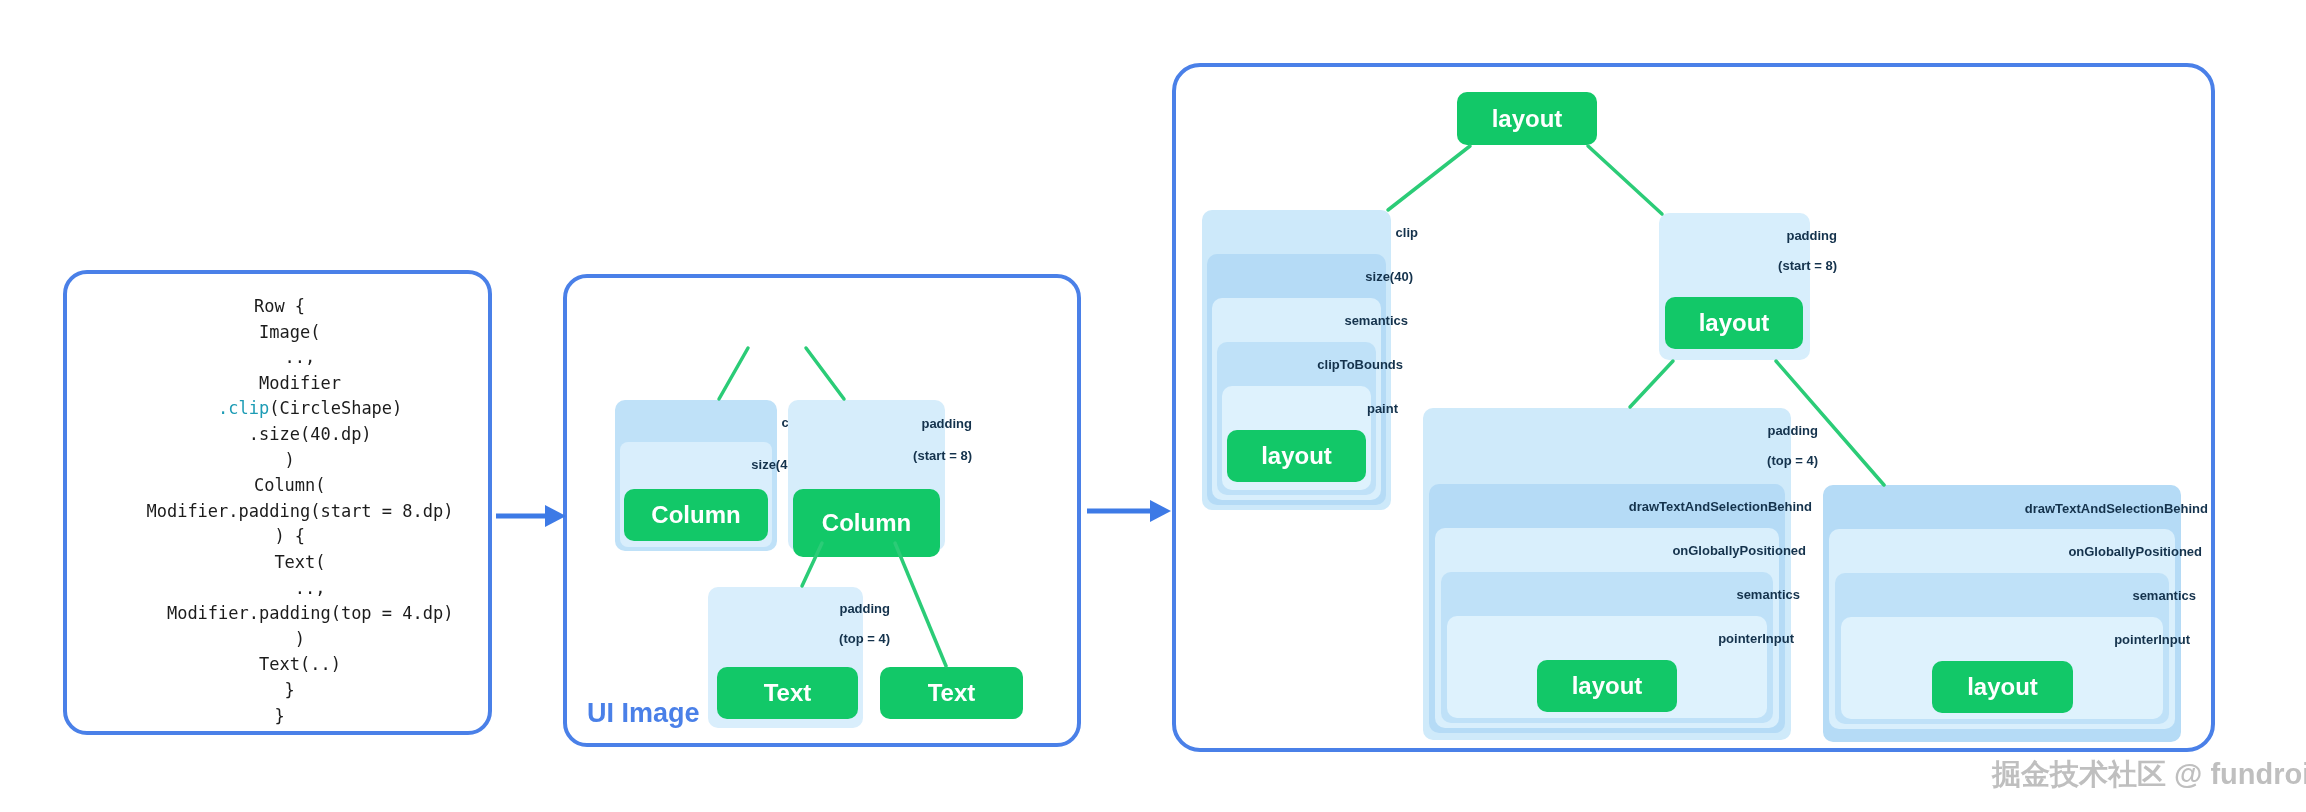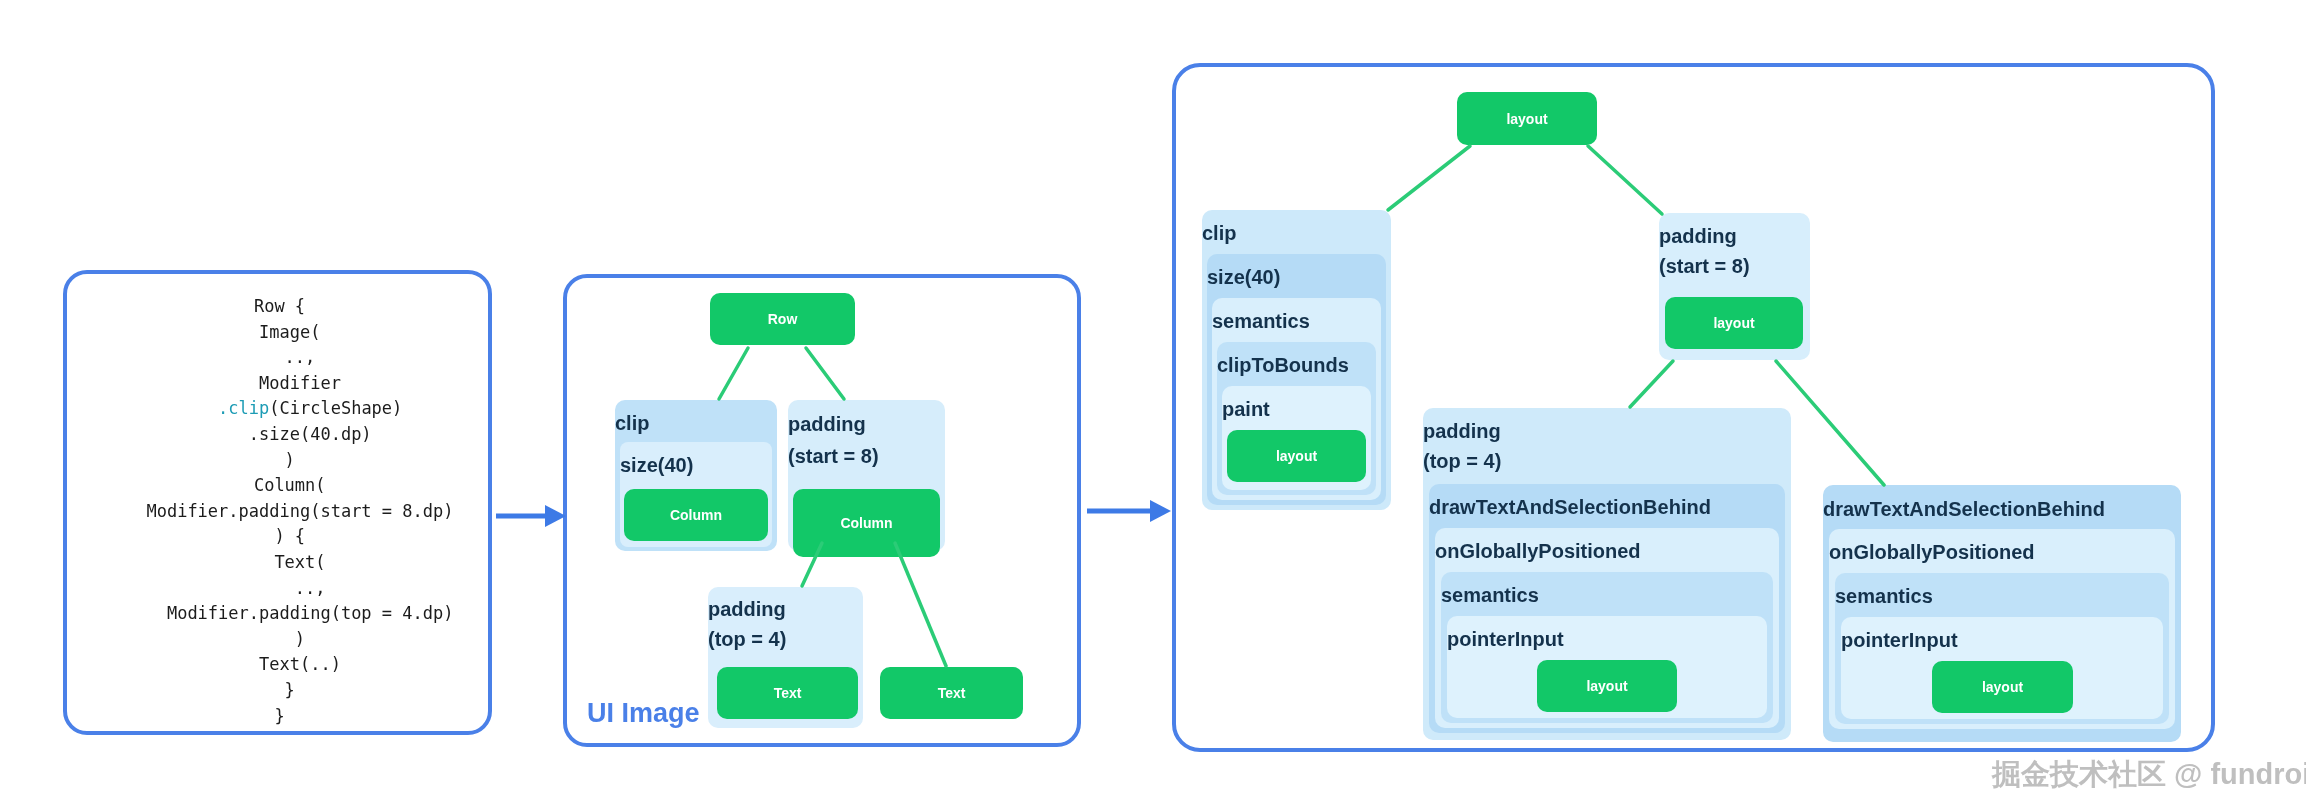--- a/index.html
+++ b/index.html
@@ -11,42 +11,41 @@
   }
   html,body{margin:0;padding:0;background:#ffffff;}
   .canvas{position:relative;width:2306px;height:812px;background:#fff;overflow:hidden;
           font-family:"Liberation Sans",sans-serif;}
   .panel{position:absolute;box-sizing:border-box;background:#fff;
          border:4px solid var(--panel-border);border-radius:24px;}
   .code{margin:0;padding:20px 6px 0 10px;font-family:"DejaVu Sans Mono",monospace;
         font-size:17px;line-height:25.6px;color:#1c1c1c;text-align:center;}
   .code-line{white-space:pre;}
   .gnode{position:absolute;box-sizing:border-box;background:var(--node-green);color:#fff;
-         font-weight:bold;font-size:14px;border-radius:10px;display:flex;
+         font-weight:bold;font-size:24px;border-radius:10px;display:flex;
          align-items:center;justify-content:center;}
   .bbox{position:absolute;box-sizing:border-box;border-radius:10px;}
-  .blabel{position:absolute;text-align:left;color:var(--label-dark);
-          font-weight:bold;font-size:20px;line-height:30px;}
+  .blabel{position:absolute;text-align:right;color:var(--label-dark);
+          font-weight:bold;font-size:13px;line-height:30px;padding-left:27px;}
   .overlay{position:absolute;left:0;top:0;pointer-events:none;}
   .uitree-label{position:absolute;color:var(--panel-border);font-weight:bold;font-size:27px;}
   .watermark{position:absolute;color:#bfbfbf;font-size:29px;font-weight:bold;
              text-shadow:1px 1px 0 #ffffff;white-space:nowrap;}
 </style>
 </head>
 <body>
 
 <div class="canvas">
 
   <div class="panel" style="left:63px;top:270px;width:429px;height:465px;">
     <pre class="code"><div class="code-line"><span>Row {</span></div><div class="code-line"><span>  Image(</span></div><div class="code-line"><span>    ..,</span></div><div class="code-line"><span>    Modifier</span></div><div class="code-line"><span>      </span><span style="color: rgb(29, 156, 181);">.clip</span><span>(CircleShape)</span></div><div class="code-line"><span>      .size(40.dp)</span></div><div class="code-line"><span>  )</span></div><div class="code-line"><span>  Column(</span></div><div class="code-line"><span>    Modifier.padding(start = 8.dp)</span></div><div class="code-line"><span>  ) {</span></div><div class="code-line"><span>    Text(</span></div><div class="code-line"><span>      ..,</span></div><div class="code-line"><span>      Modifier.padding(top = 4.dp)</span></div><div class="code-line"><span>    )</span></div><div class="code-line"><span>    Text(..)</span></div><div class="code-line"><span>  }</span></div><div class="code-line"><span>}</span></div></pre>
   </div>
 
   <div class="panel" style="left:563px;top:274px;width:518px;height:473px;"></div>
 
-  <div class="gnode" style="left:710px;top:293px;width:145px;height:52px;">Row</div>
 
   <div class="bbox" style="left:615px;top:400px;width:162px;height:151px;background:#bfe1f8;"></div>
   <div class="blabel" style="left:615px;top:408px;width:162px;">clip</div>
   <div class="bbox" style="left:620px;top:442px;width:152px;height:105px;background:#d9eefc;border-radius:8px;"></div>
   <div class="blabel" style="left:620px;top:450px;width:152px;">size(40)</div>
   <div class="gnode" style="left:624px;top:489px;width:144px;height:52px;">Column</div>
 
   <div class="bbox" style="left:788px;top:400px;width:157px;height:151px;background:#d6edfb;"></div>
   <div class="blabel" style="left:788px;top:409px;width:157px;">padding</div>
   <div class="blabel" style="left:788px;top:441px;width:157px;">(start = 8)</div>

